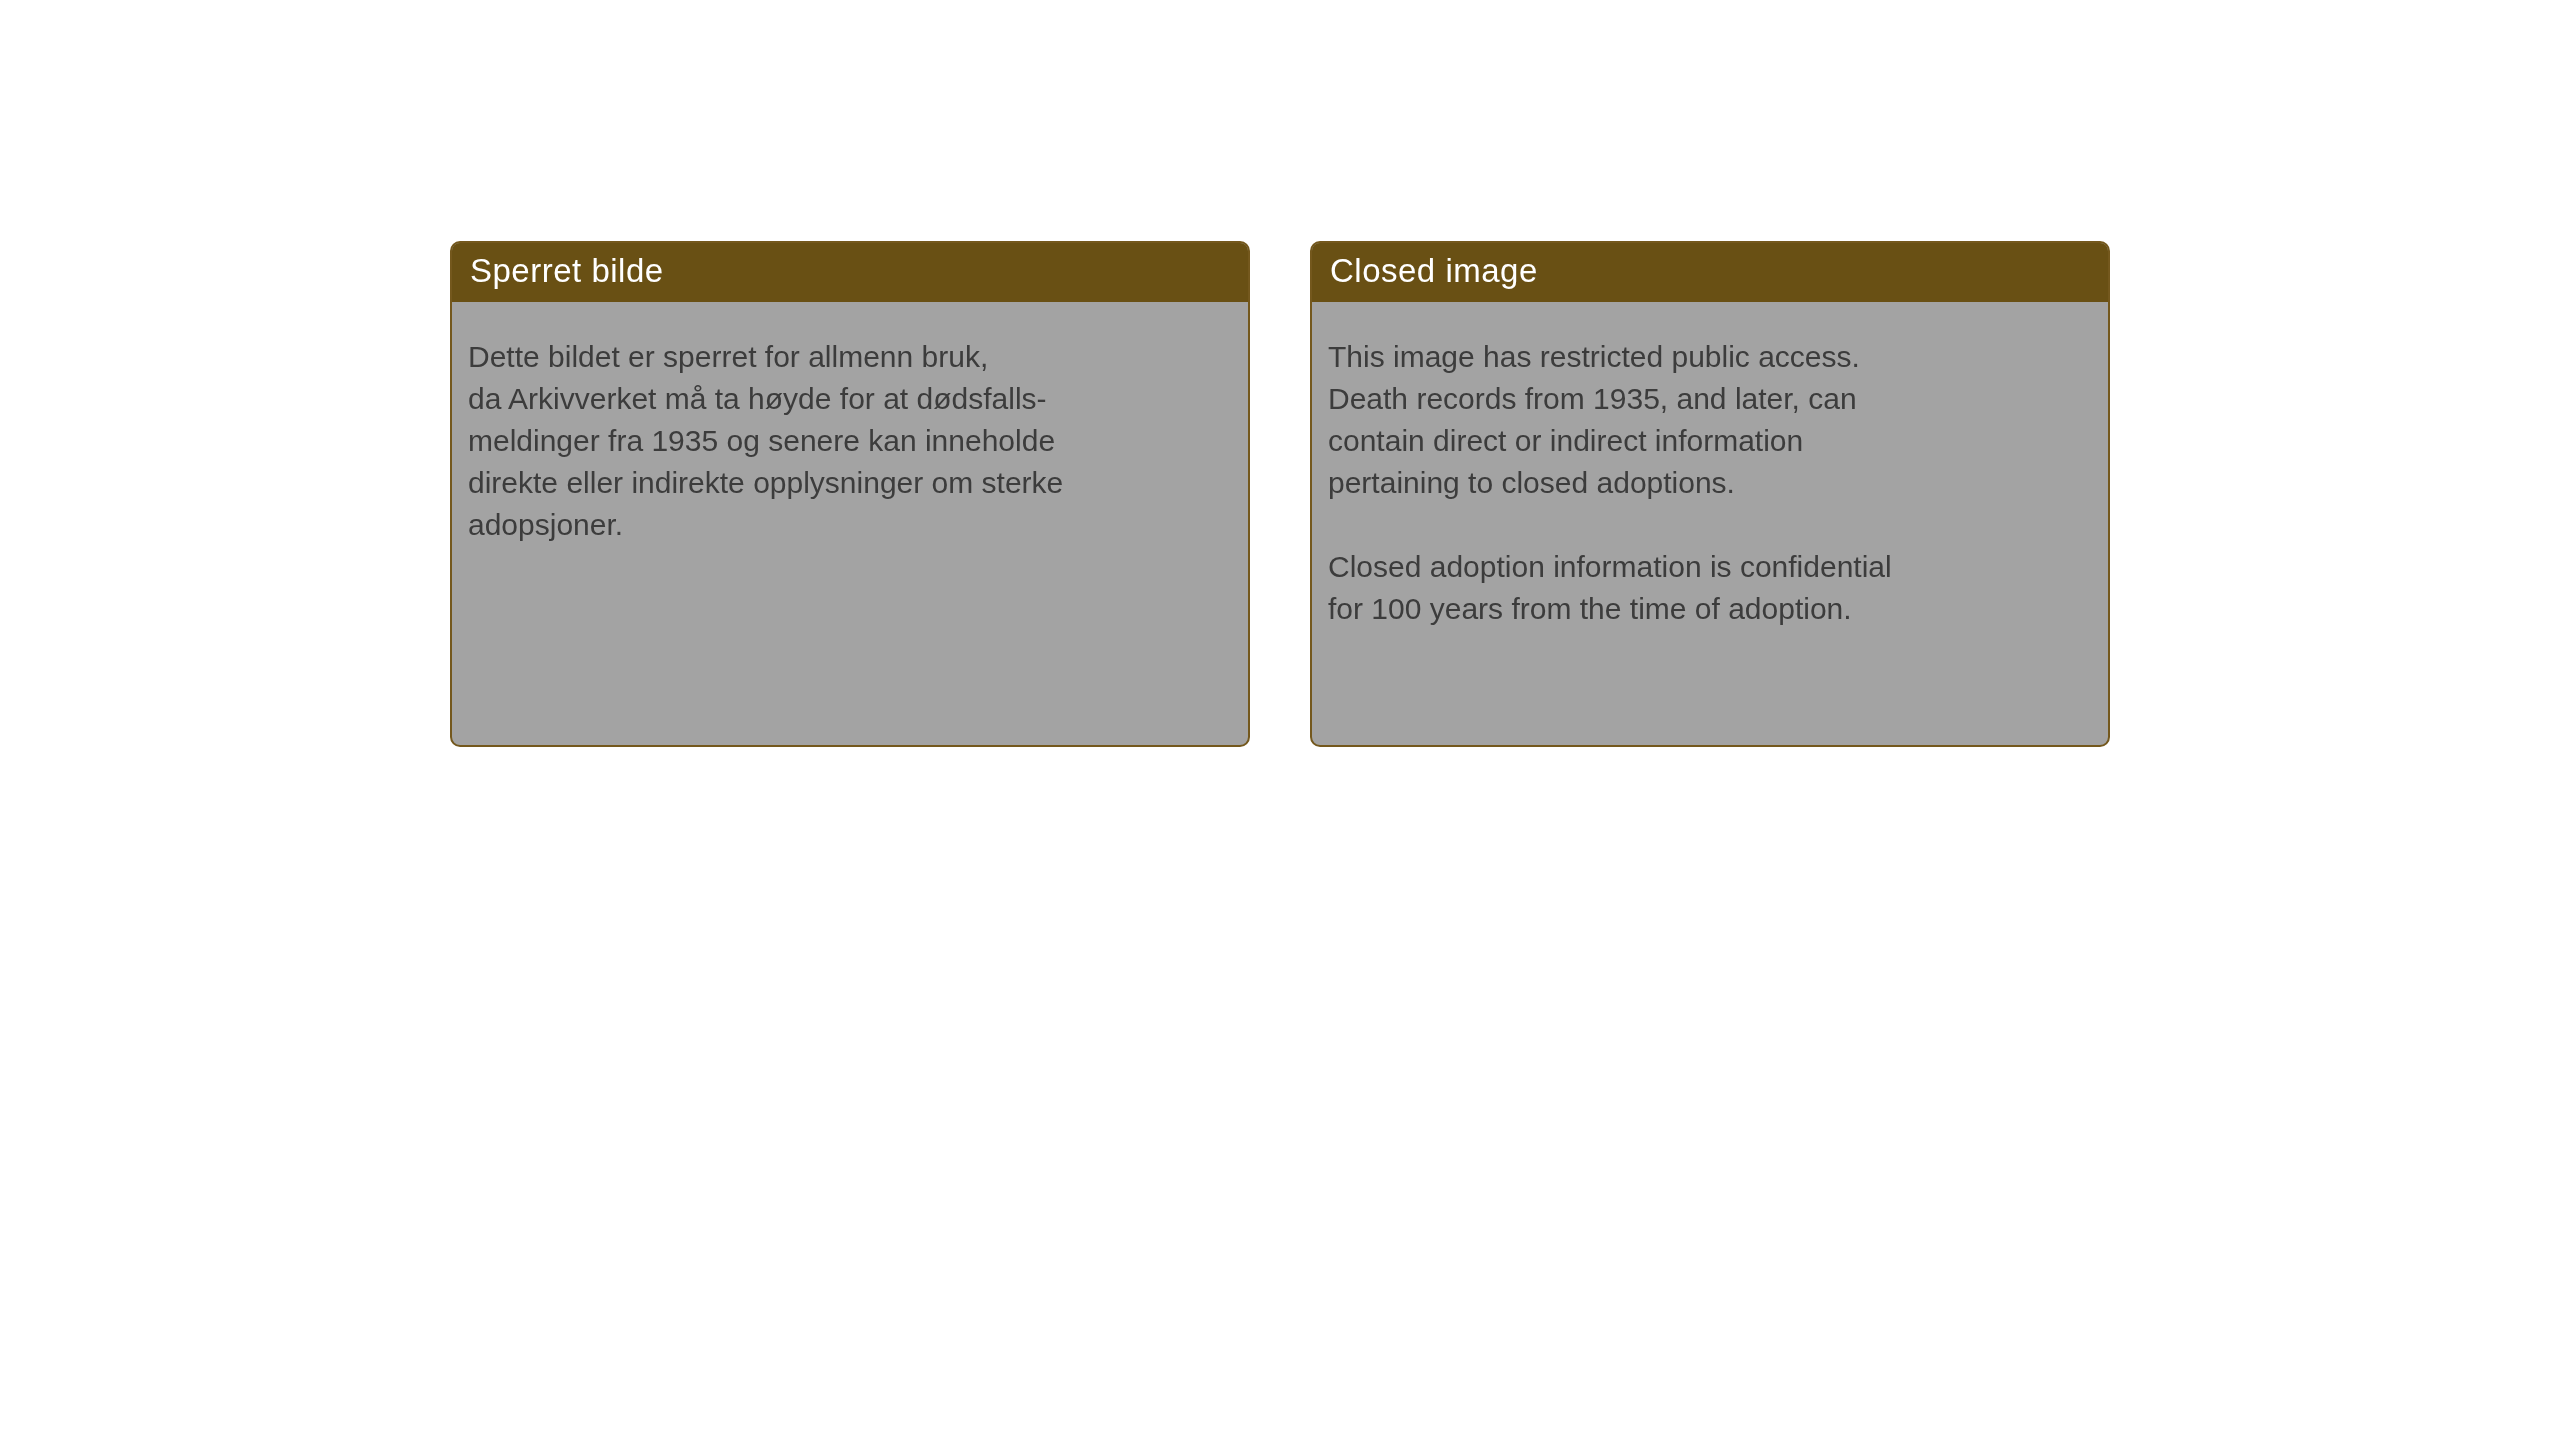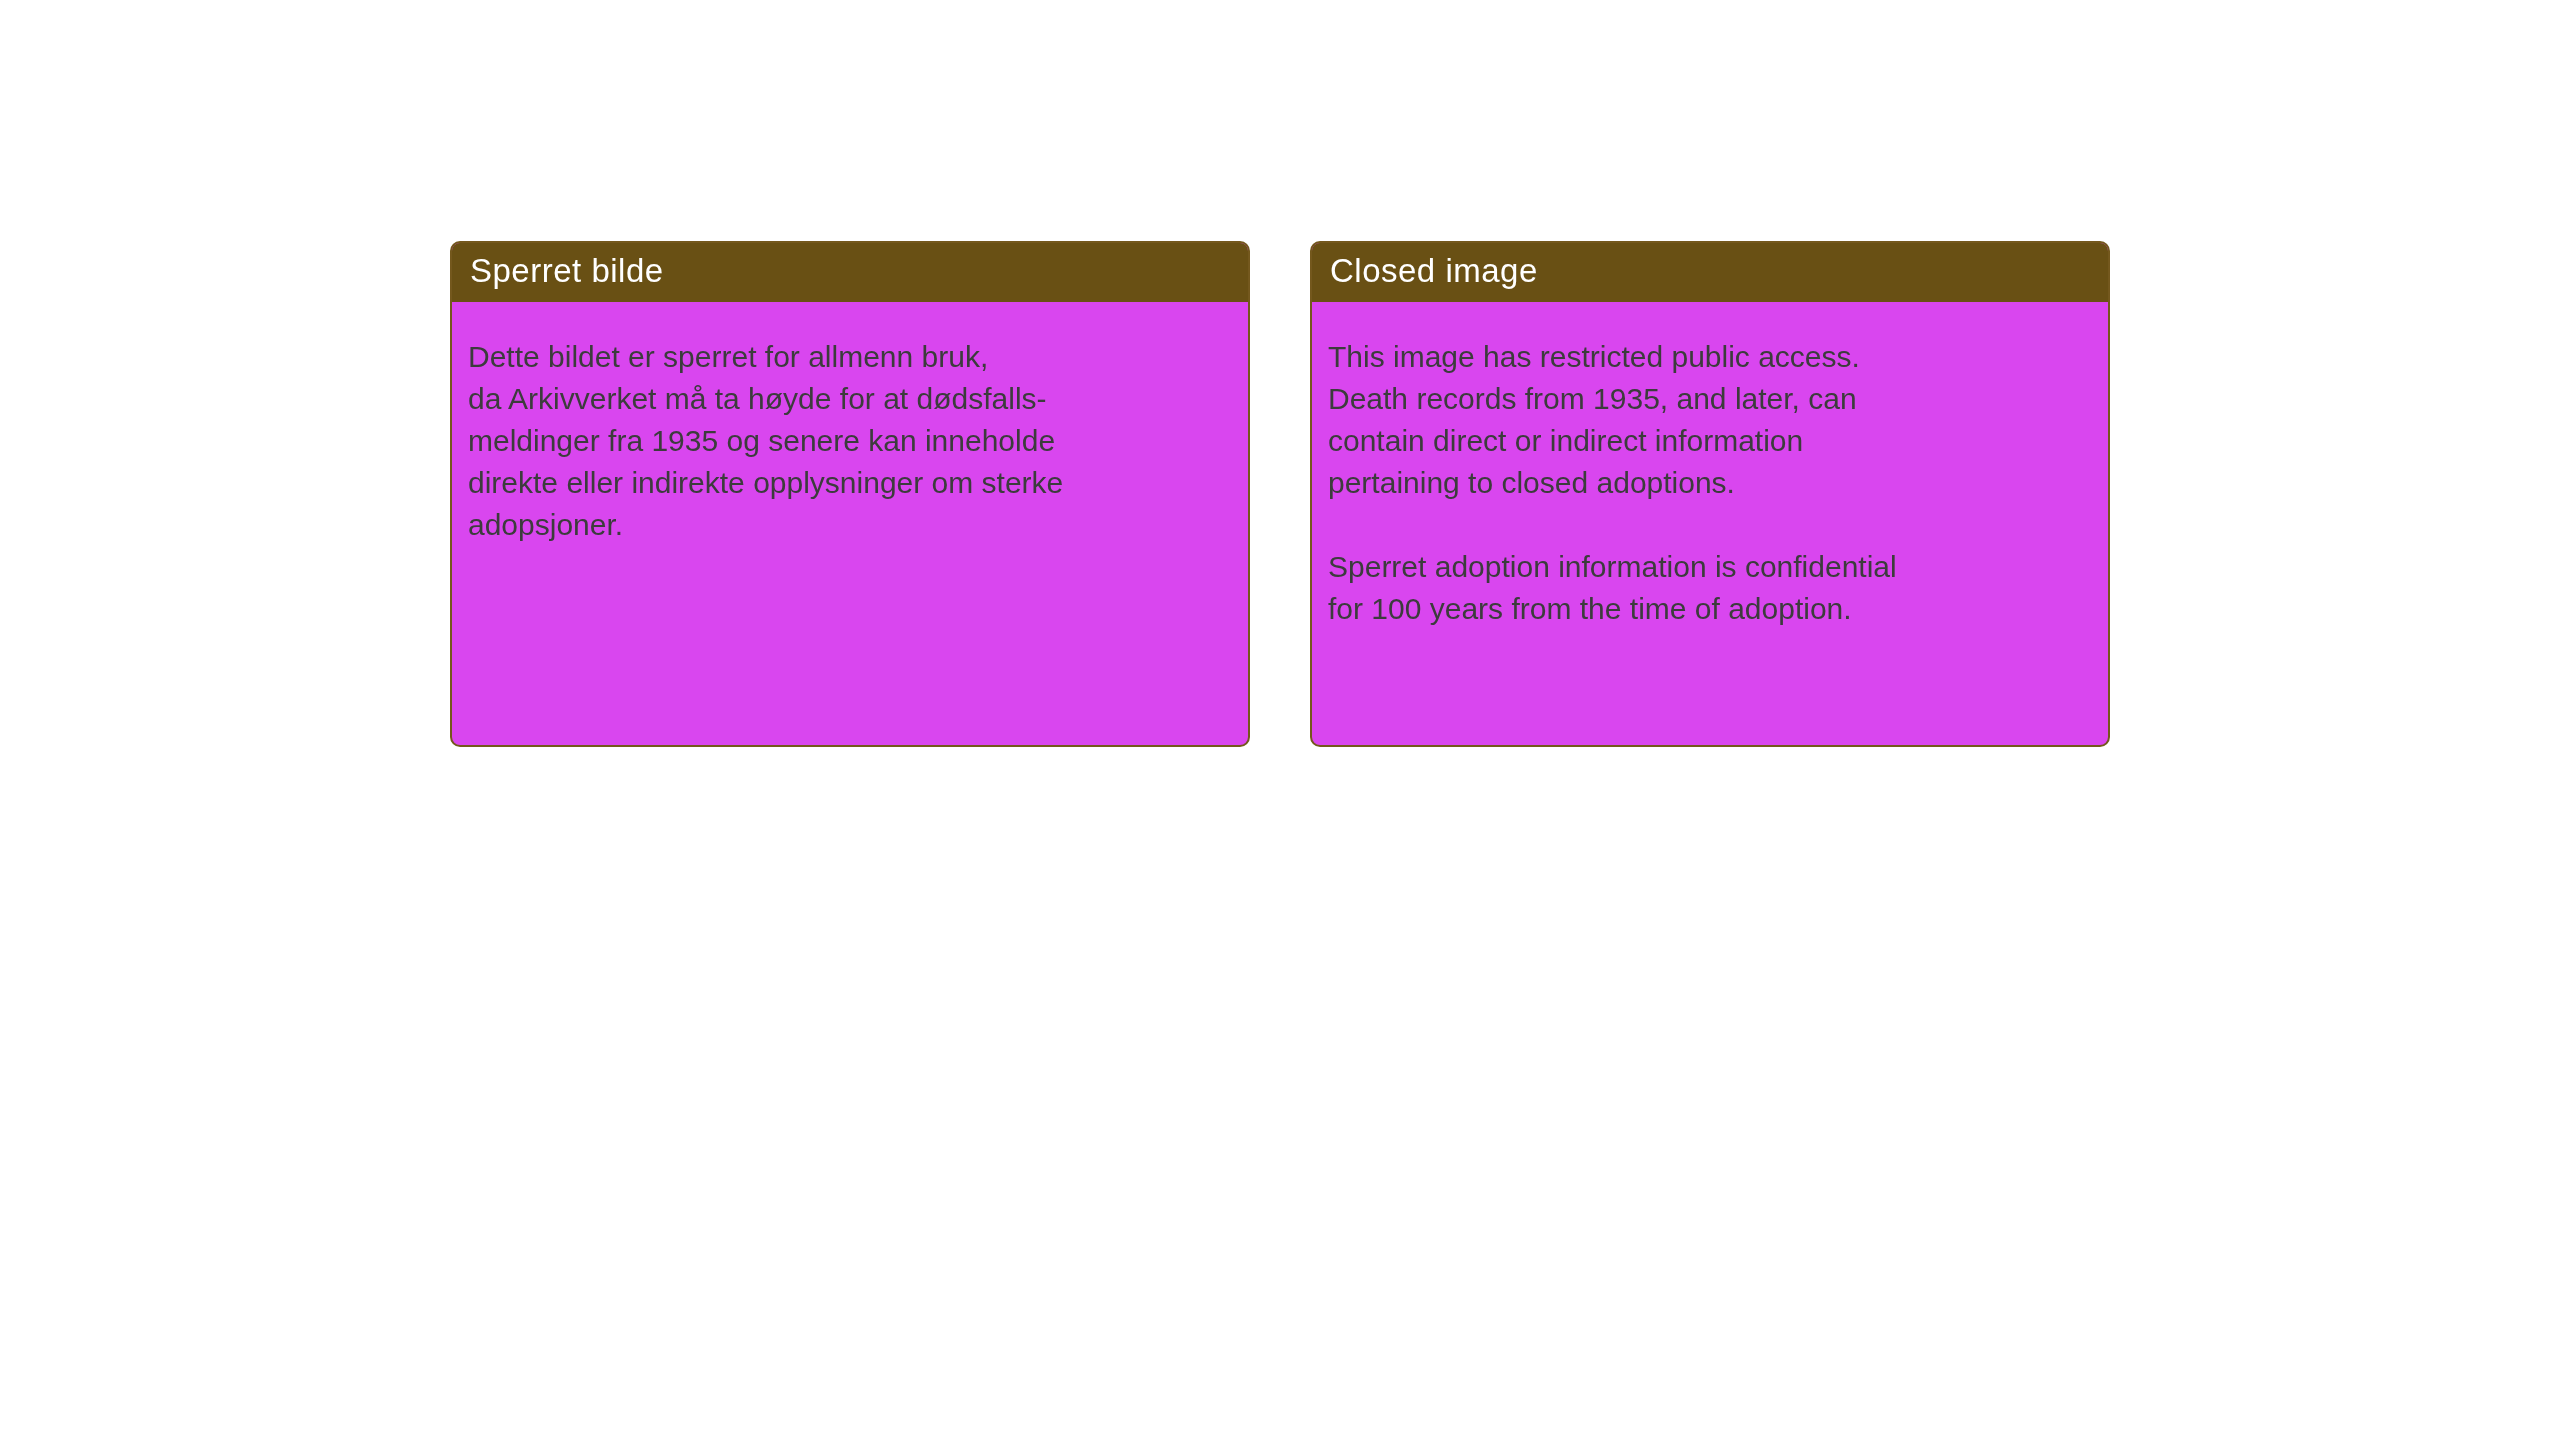--- a/index.html
+++ b/index.html
@@ -18,21 +18,21 @@
     left: 0;
     width: 2560px;
     display: flex;
     justify-content: center;
     gap: 60px;
   }
 
   .notice-card {
     width: 800px;
     height: 506px;
-    background: #d946ef;
+    background: #a3a3a3;
     border: 2px solid #74581d;
     border-radius: 10px;
     overflow: hidden;
     display: flex;
     flex-direction: column;
   }
 
   .notice-card-header {
     height: 59px;
     flex: 0 0 59px;
@@ -86,18 +86,18 @@
 
   <div class="notice-card">
     <div class="notice-card-header">
       <span class="notice-card-title">Closed image</span>
     </div>
     <div class="notice-card-body">
       <p class="notice-paragraph">This image has restricted public access.
 Death records from 1935, and later, can
 contain direct or indirect information
 pertaining to closed adoptions.</p>
-      <p class="notice-paragraph">Sperret adoption information is confidential
+      <p class="notice-paragraph">Closed adoption information is confidential
 for 100 years from the time of adoption.</p>
     </div>
   </div>
 
 </div>
 
 </body></html>

